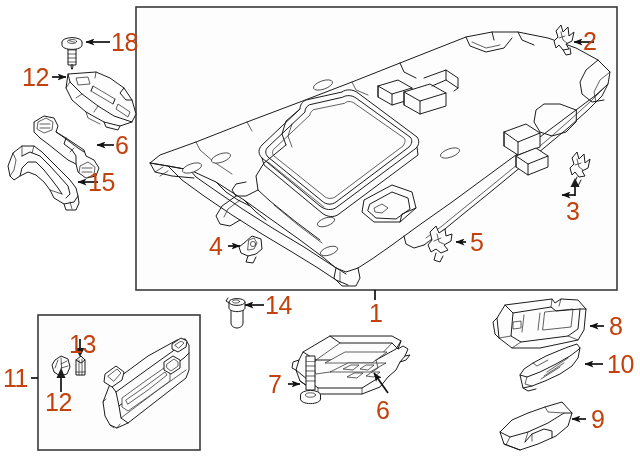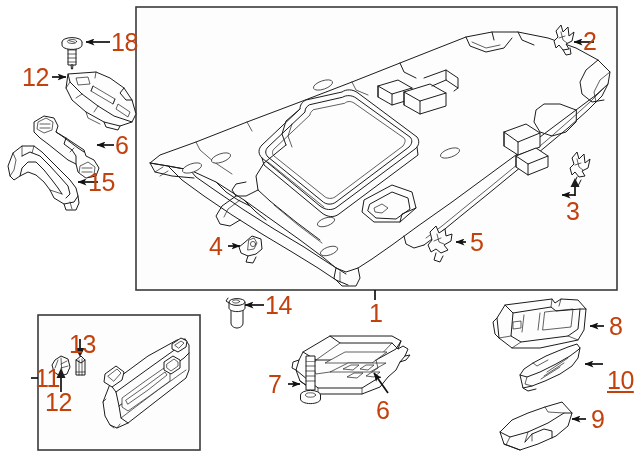--- a/index.html
+++ b/index.html
@@ -412,22 +412,22 @@
 
   <div class="callout" style="left:369px;top:301px;">1</div>
   <div class="callout" style="left:583px;top:29px;">2</div>
   <div class="callout" style="left:566px;top:199px;">3</div>
   <div class="callout" style="left:209px;top:234px;">4</div>
   <div class="callout" style="left:470px;top:230px;">5</div>
   <div class="callout" style="left:376px;top:398px;">6</div>
   <div class="callout" style="left:268px;top:372px;">7</div>
   <div class="callout" style="left:609px;top:314px;">8</div>
   <div class="callout" style="left:591px;top:407px;">9</div>
-  <div class="callout" style="left:607px;top:368px;text-decoration:underline;">10</div>
-  <div class="callout" style="left:3px;top:366px;margin-left:32px;">11</div>
+  <div class="callout" style="left:607px;top:352px;">10</div>
+  <div class="callout" style="left:3px;top:366px;">11</div>
   <div class="callout" style="left:45px;top:390px;">12</div>
   <div class="callout" style="left:69px;top:332px;">13</div>
   <div class="callout" style="left:265px;top:293px;">14</div>
   <div class="callout" style="left:88px;top:170px;">15</div>
   <div class="callout" style="left:115px;top:133px;">6</div>
   <div class="callout" style="left:22px;top:65px;">12</div>
   <div class="callout" style="left:111px;top:30px;">18</div>
 
 </div>
 

